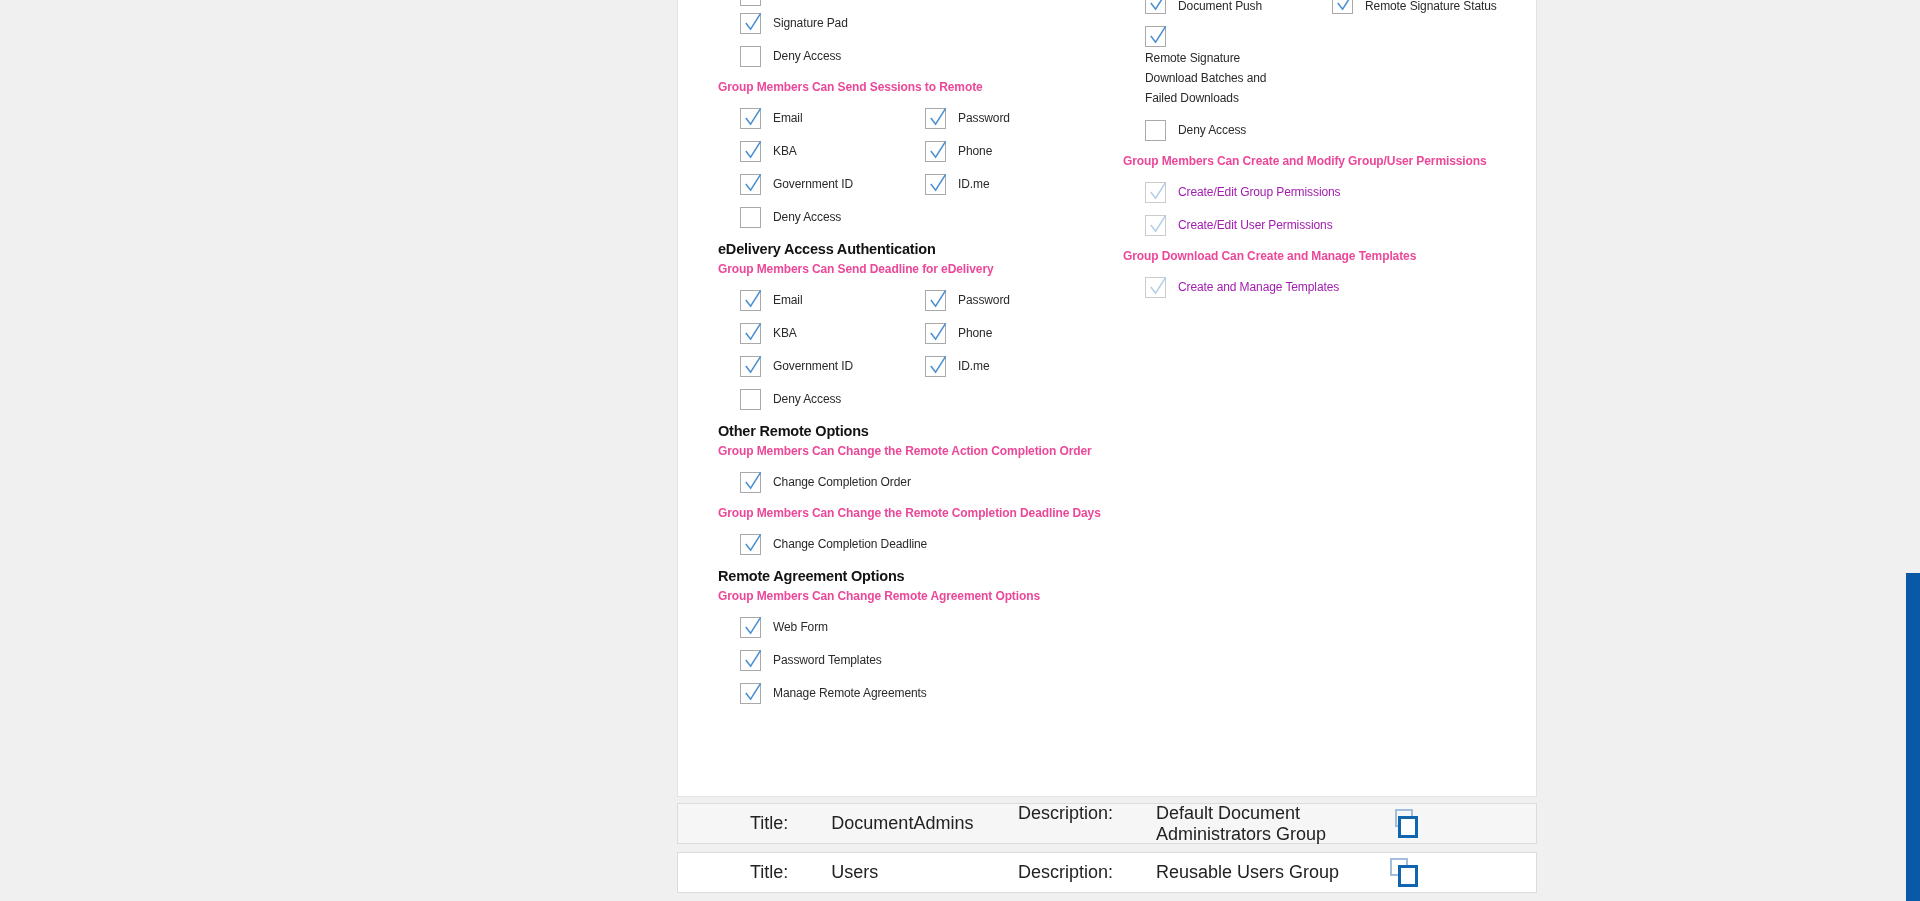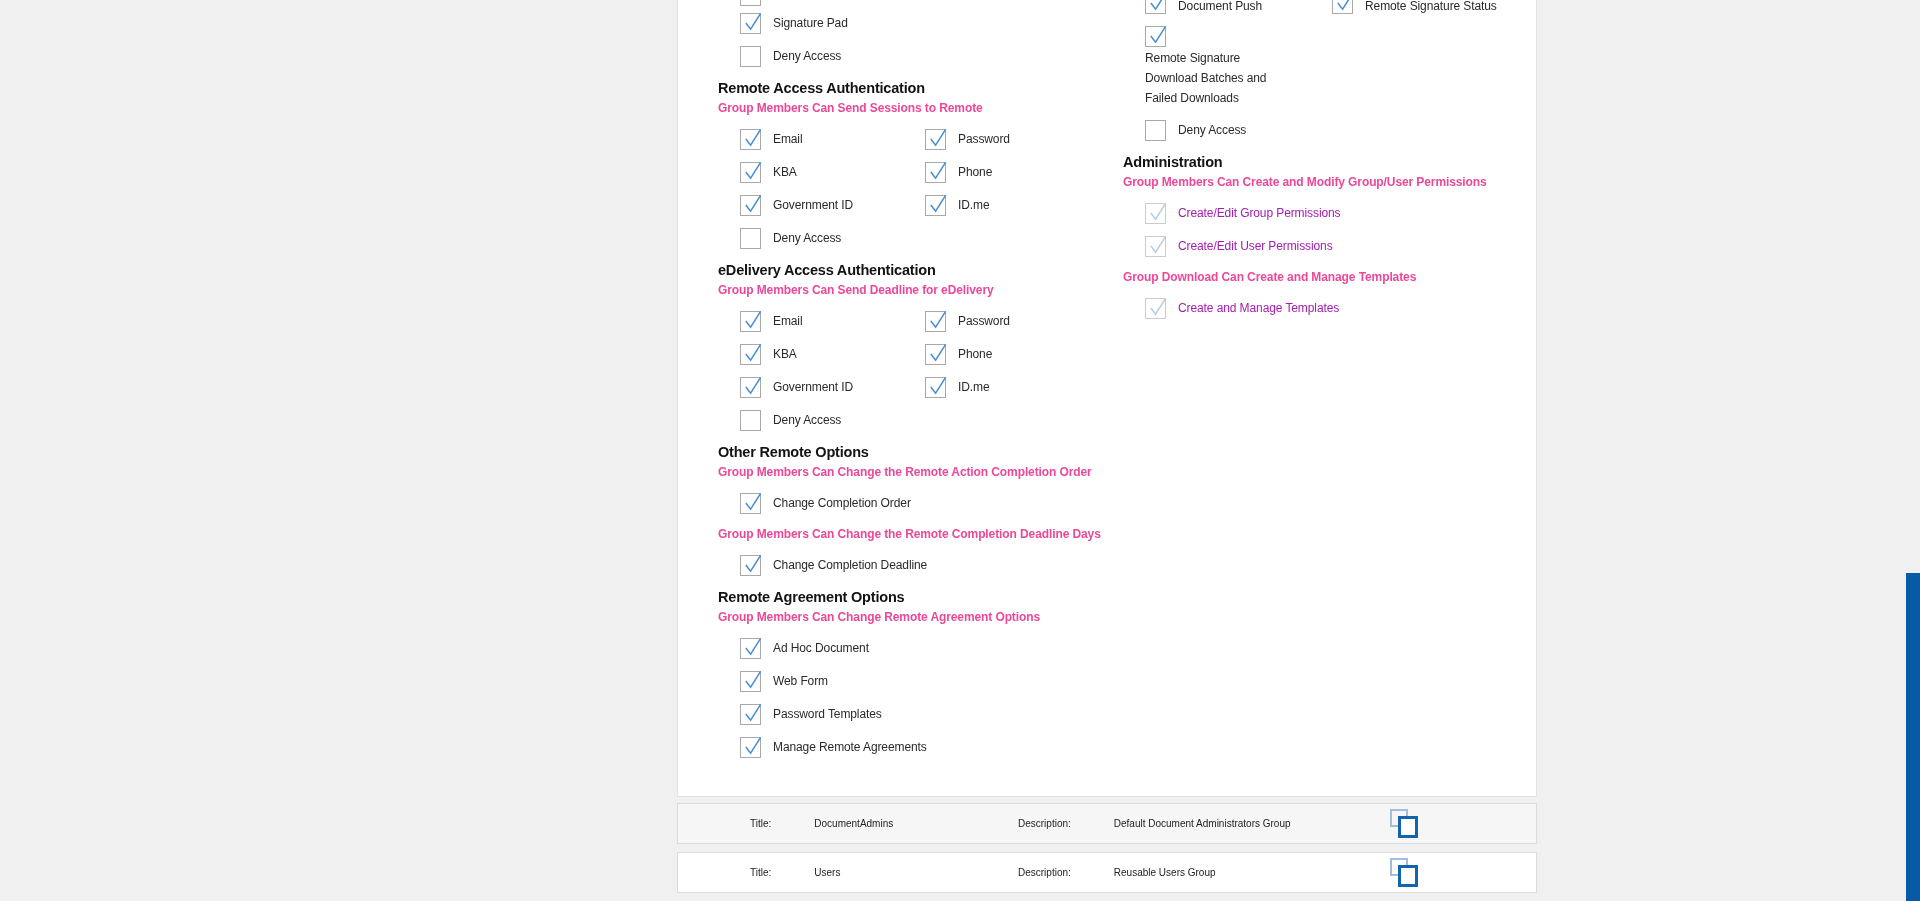--- a/index.html
+++ b/index.html
@@ -56,21 +56,21 @@
   .check-row.multiline .check-label .line:first-child { margin-top:1px; }
 
   .check-row.disabled .checkbox { border-color:#cccccc; }
   .check-row.disabled .checkbox svg { color:var(--check-dis); }
   .check-row.disabled .check-label { color:#a21caf; }
 
   .group-row {
     position:absolute; left:677px; width:860px; height:41px;
     border:1px solid #dcdcdc;
     display:flex; align-items:center;
-    padding-left:72px; font-size:10px; color:#222; cursor:pointer;
+    padding-left:72px; font-size:18px; color:#222; cursor:pointer;
   }
   .group-row.alt { background:#f6f6f6; }
   .group-row.plain { background:#ffffff; }
   .row-title { width:268px; display:flex; flex:0 0 auto; }
   .row-title .val, .row-desc .val { margin-left:7px;padding-left:36px; }
   .row-desc { display:flex; }
   .copy-btn {
     margin-left:auto; margin-right:118px;
     position:relative; width:28px; height:29px; cursor:pointer;
   }
@@ -100,21 +100,20 @@
               <path d="M4 13 L9 19.5 L19.5 3" fill="none" stroke="currentColor" stroke-width="1.6"></path>
             </svg>
           </span>
           <span class="check-label">Signature Pad</span>
         </div>
         <div class="check-row">
           <span class="checkbox" role="checkbox" aria-checked="false"></span>
           <span class="check-label">Deny Access</span>
         </div>
       </div>
-      <div class="section-heading">Remote Access Authentication</div>
       <div class="section-subheading">Group Members Can Send Sessions to Remote</div>
       <div class="check-grid">
         <div class="check-row">
           <span class="checkbox" role="checkbox" aria-checked="true">
             <svg viewBox="0 0 22 24">
               <path d="M4 13 L9 19.5 L19.5 3" fill="none" stroke="currentColor" stroke-width="1.6"></path>
             </svg>
           </span>
           <span class="check-label">Email</span>
         </div>
@@ -242,28 +241,20 @@
             <svg viewBox="0 0 22 24">
               <path d="M4 13 L9 19.5 L19.5 3" fill="none" stroke="currentColor" stroke-width="1.6"></path>
             </svg>
           </span>
           <span class="check-label">Change Completion Deadline</span>
         </div>
       </div>
       <div class="section-heading">Remote Agreement Options</div>
       <div class="section-subheading">Group Members Can Change Remote Agreement Options</div>
       <div class="check-list">
-        <div class="check-row">
-          <span class="checkbox" role="checkbox" aria-checked="true">
-            <svg viewBox="0 0 22 24">
-              <path d="M4 13 L9 19.5 L19.5 3" fill="none" stroke="currentColor" stroke-width="1.6"></path>
-            </svg>
-          </span>
-          <span class="check-label">Ad Hoc Document</span>
-        </div>
         <div class="check-row">
           <span class="checkbox" role="checkbox" aria-checked="true">
             <svg viewBox="0 0 22 24">
               <path d="M4 13 L9 19.5 L19.5 3" fill="none" stroke="currentColor" stroke-width="1.6"></path>
             </svg>
           </span>
           <span class="check-label">Web Form</span>
         </div>
         <div class="check-row">
           <span class="checkbox" role="checkbox" aria-checked="true">
@@ -315,21 +306,20 @@
             <span class="line">Failed Downloads</span>
           </span>
         </div>
       </div>
       <div class="check-list">
         <div class="check-row">
           <span class="checkbox" role="checkbox" aria-checked="false"></span>
           <span class="check-label">Deny Access</span>
         </div>
       </div>
-      <div class="section-heading">Administration</div>
       <div class="section-subheading">Group Members Can Create and Modify Group/User Permissions</div>
       <div class="check-list">
         <div class="check-row disabled">
           <span class="checkbox" role="checkbox" aria-checked="true">
             <svg viewBox="0 0 22 24">
               <path d="M4 13 L9 19.5 L19.5 3" fill="none" stroke="currentColor" stroke-width="1.6"></path>
             </svg>
           </span>
           <span class="check-label">Create/Edit Group Permissions</span>
         </div>

